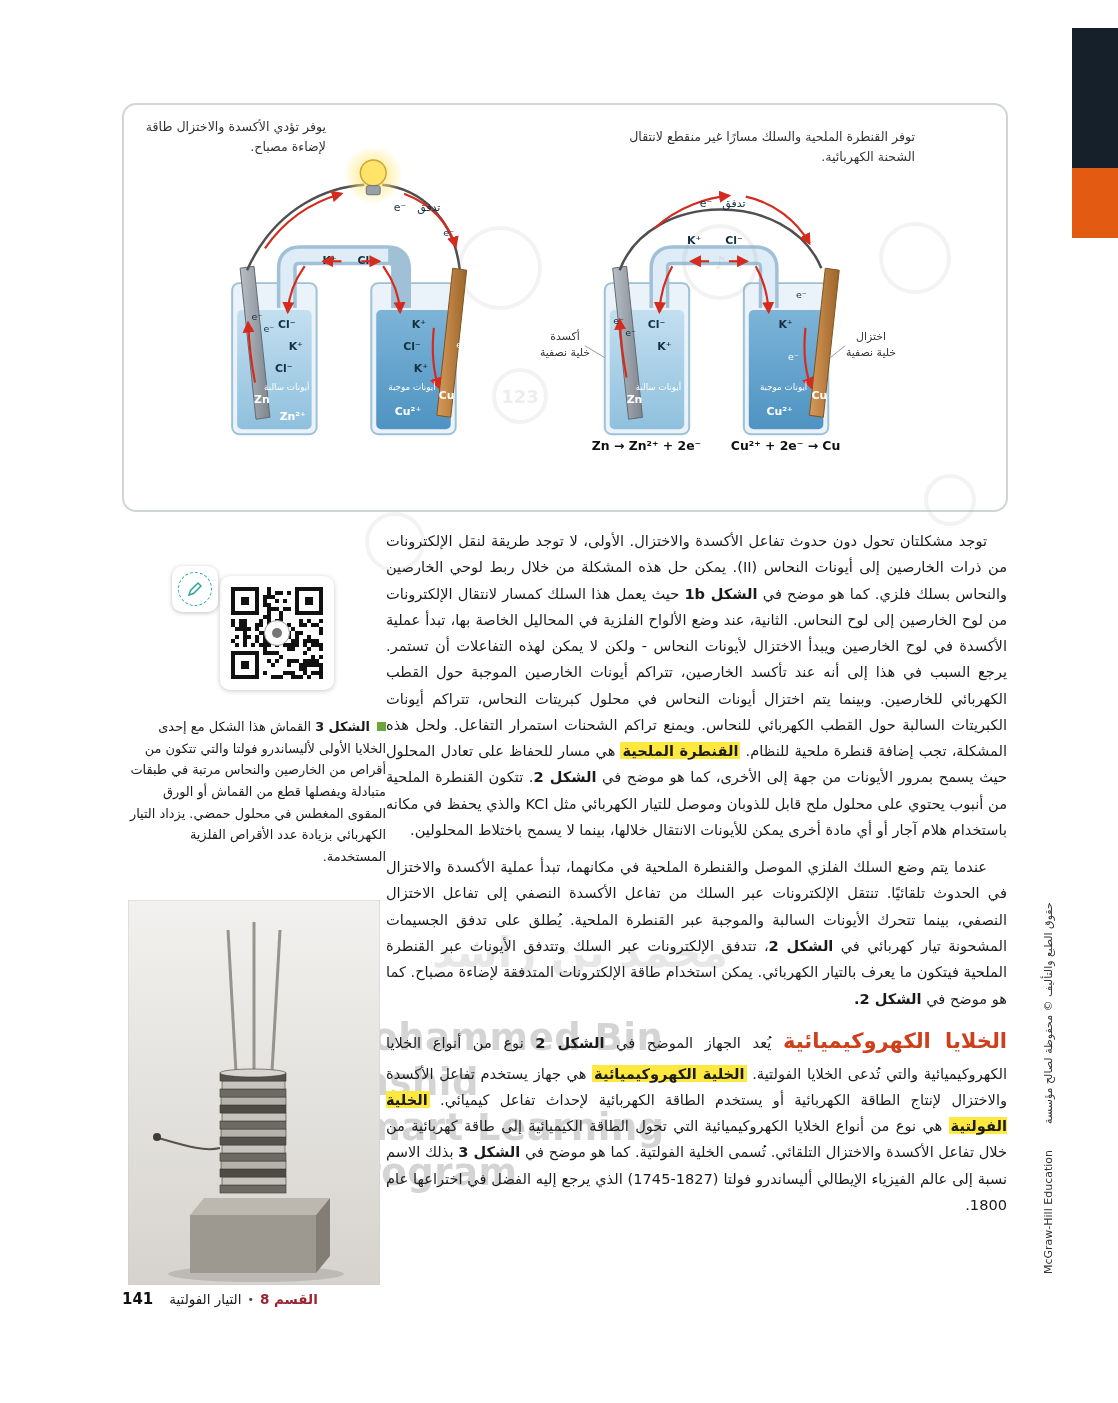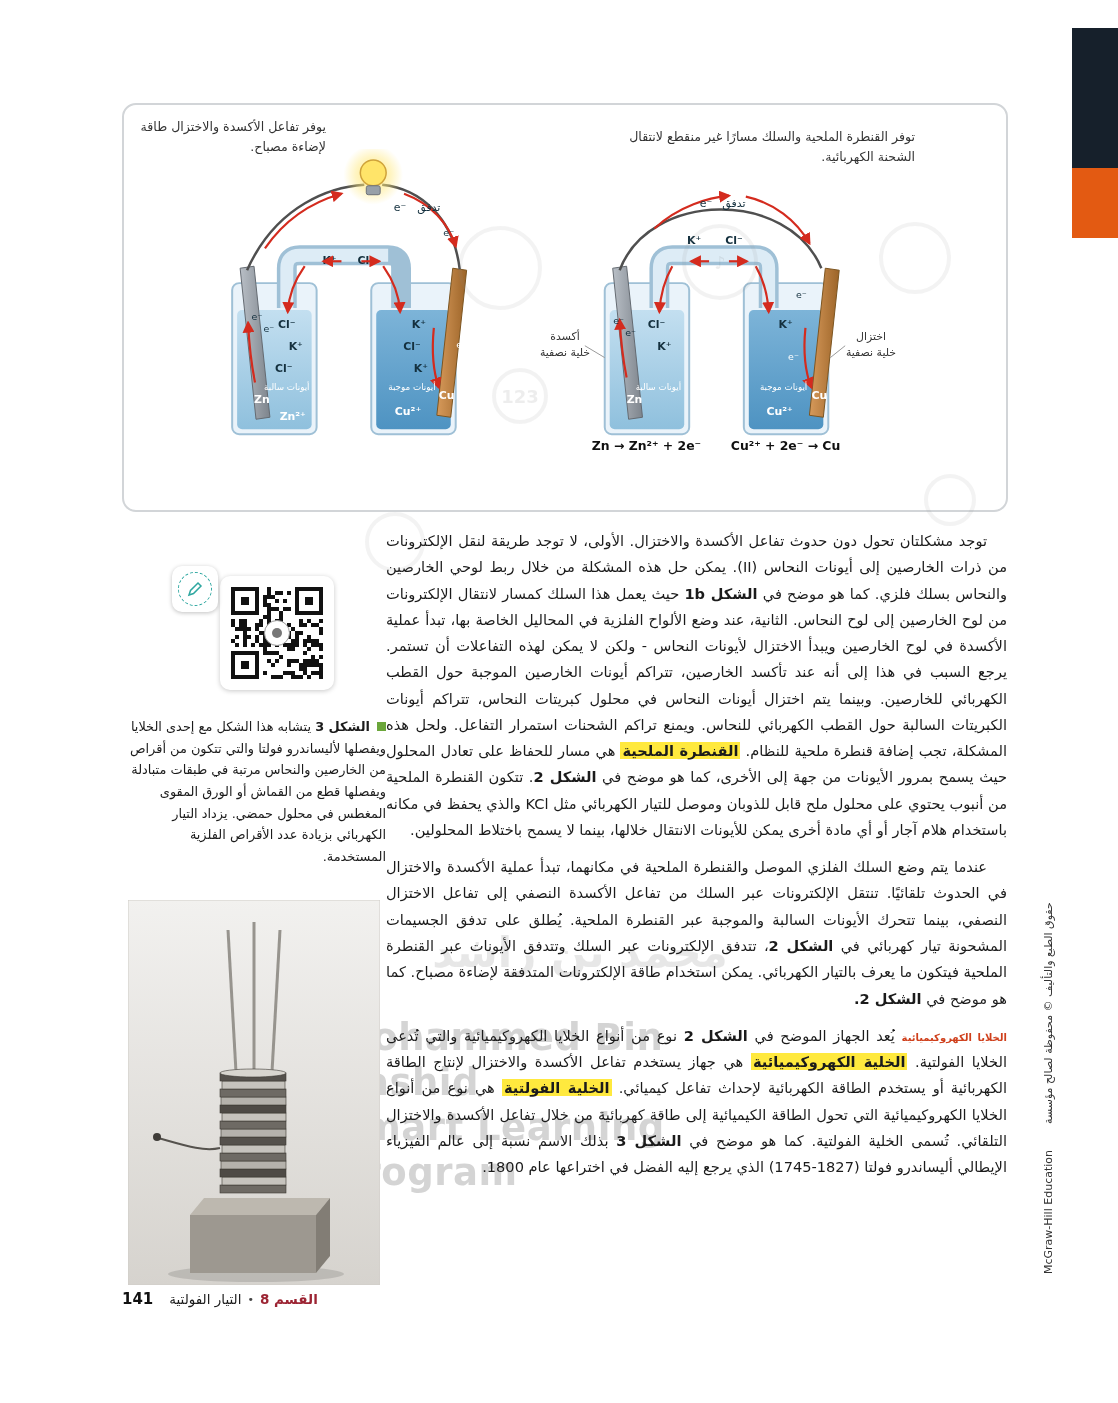--- a/index.html
+++ b/index.html
@@ -39,21 +39,21 @@
   .eq{font-size:12.5px;font-weight:bold;fill:#101010;}
   .ptr{stroke:#999;stroke-width:1;}
 
   
   .body-col{position:absolute;left:386px;top:528px;width:621px;direction:rtl;text-align:justify;
             font-size:14.6px;line-height:1.8;z-index:3;}
   .para{margin-bottom:11px;}
   .indent{text-indent:20px;}
   .b{font-weight:bold;}
   .hl{background:#ffe93e;font-weight:bold;padding:0 2px;}
-  .red-heading{color:#cf3f1b;font-weight:bold;font-size:10px;}
+  .red-heading{color:#cf3f1b;font-weight:bold;font-size:21px;}
 
   
   .pencil-badge{position:absolute;left:172px;top:566px;width:46px;height:46px;background:#fff;
                 border-radius:10px;box-shadow:0 1px 4px rgba(0,0,0,.25);display:flex;
                 align-items:center;justify-content:center;z-index:4;}
   .pencil-ring{width:34px;height:34px;border:1.6px dashed #2ea7a0;border-radius:50%;
                display:flex;align-items:center;justify-content:center;}
   .qr-card{position:absolute;left:220px;top:576px;width:114px;height:114px;background:#fff;
            border-radius:10px;box-shadow:0 1px 5px rgba(0,0,0,.22);padding:11px;z-index:3;}
   .qr{position:relative;width:92px;height:92px;}
@@ -91,21 +91,21 @@
 </style>
 </head>
 <body>
 
 <div class="page">
 
   <div class="edge-dark"></div>
   <div class="edge-orange"></div>
 
   <div class="fig2-box">
-    <div class="fig2-ann ann-left" dir="rtl">يوفر تفاعل الأكسدة والاختزال طاقة لإضاءة مصباح.</div>
+    <div class="fig2-ann ann-left" dir="rtl">يوفر تؤدي الأكسدة والاختزال طاقة لإضاءة مصباح.</div>
     <div class="fig2-ann ann-right" dir="rtl">توفر القنطرة الملحية والسلك مسارًا غير منقطع لانتقال الشحنة الكهربائية.</div>
 
     <svg class="fig2-svg" viewBox="0 0 860 310">
       <defs>
         <marker id="arr" viewBox="0 0 8 8" refX="6.5" refY="4" markerWidth="5.5" markerHeight="5.5" orient="auto-start-reverse">
           <path d="M0,0 L8,4 L0,8 z" fill="#d42b1e"></path>
         </marker>
         <linearGradient id="zn" x1="0" y1="0" x2="1" y2="0">
           <stop offset="0" stop-color="#b9bfc6"></stop>
             <stop offset="1" stop-color="#7d848c"></stop>
@@ -429,21 +429,21 @@
         </div>
       <div class="qr-finder qr-tl"></div>
       <div class="qr-finder qr-tr"></div>
       <div class="qr-finder qr-bl"></div>
       <div class="qr-logo"></div>
     </div>
   </div>
 
   <div class="fig3-cap">
     <span class="marker"></span><span class="fig-title">الشكل 3</span>
-    <span>يتشابه هذا الشكل مع إحدى الخلايا ويفصلها لأليساندرو فولتا والتي تتكون من أقراص من الخارصين والنحاس مرتبة في طبقات متبادلة ويفصلها قطع من القماش أو الورق المقوى المغطس في محلول حمضي. يزداد التيار الكهربائي بزيادة عدد الأقراص الفلزية المستخدمة.</span>
+    <span>القماش هذا الشكل مع إحدى الخلايا الأولى لأليساندرو فولتا والتي تتكون من أقراص من الخارصين والنحاس مرتبة في طبقات متبادلة ويفصلها قطع من القماش أو الورق المقوى المغطس في محلول حمضي. يزداد التيار الكهربائي بزيادة عدد الأقراص الفلزية المستخدمة.</span>
   </div>
 
   <svg class="photo" viewBox="0 0 252 385">
     <defs>
       <linearGradient id="pbg" x1="0" y1="0" x2="0" y2="1">
         <stop offset="0" stop-color="#f2f1ef"></stop>
           <stop offset="1" stop-color="#d6d3ce"></stop>
       </linearGradient>
     </defs>
     <rect x="0" y="0" width="252" height="385" fill="url(#pbg)" stroke="#d0cdc8"></rect>

